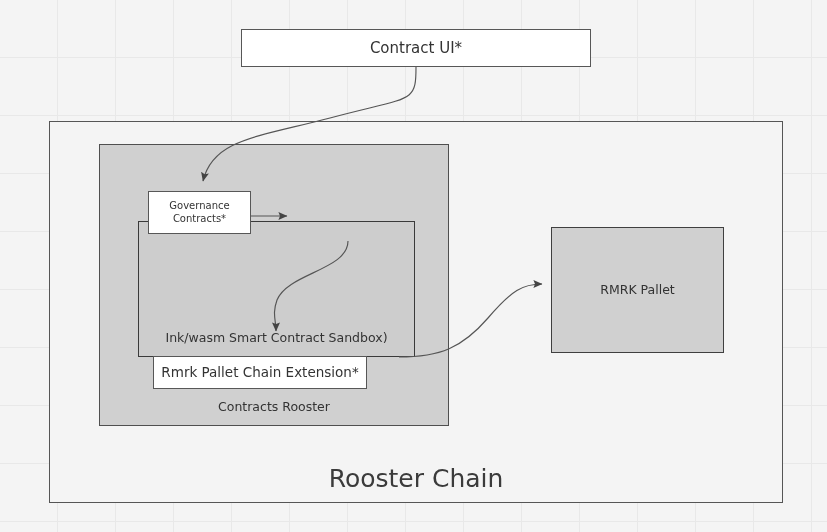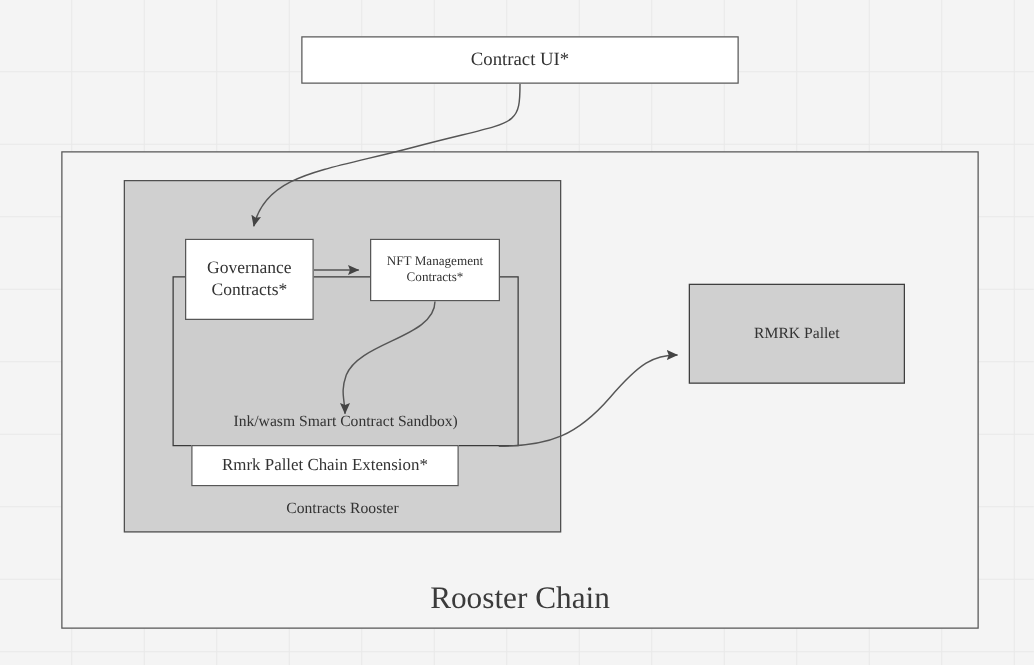--- a/index.html
+++ b/index.html
@@ -93,22 +93,22 @@
     left: 241px;
     top: 29px;
     width: 350px;
     height: 38px;
     font-size: 15px;
   }
   #governance-contracts {
     left: 148px;
     top: 191px;
     width: 103px;
-    height: 65px;
-    font-size: 14px;
+    height: 43px;
+    font-size: 10px;
   }
   #nft-management-contracts {
     left: 296px;
     top: 191px;
     width: 104px;
     height: 50px;
     font-size: 10.5px;
   }
   #rmrk-chain-extension {
     left: 153px;
@@ -116,26 +116,26 @@
     width: 214px;
     height: 33px;
     font-size: 13.5px;
     margin-top: 16px;
   }
   
   #rmrk-pallet {
     left: 551px;
     top: 227px;
     width: 173px;
-    height: 80px;
+    height: 126px;
     background: #d0d0d0;
     border: 1.4px solid #3f3f3f;
     font-size: 12.5px;
   }
-  .node-label { pointer-events: none; font-family: Liberation Serif, serif; }
+  .node-label { pointer-events: none; }
 </style>
 </head>
 <body>
 
 <div id="canvas">
 
   <div class="node" id="rooster-node">
     <span class="node-label">Rooster Chain</span>
   </div>
 
@@ -164,23 +164,20 @@
   </svg>
 
   <div class="node leaf" id="contract-ui">
     <span class="node-label">Contract UI*</span>
   </div>
 
   <div class="node leaf" id="governance-contracts">
     <span class="node-label">Governance Contracts*</span>
   </div>
 
-  <div class="node leaf" id="nft-management-contracts">
-    <span class="node-label">NFT Management Contracts*</span>
-  </div>
 
   <div class="node leaf" id="rmrk-chain-extension">
     <span class="node-label">Rmrk Pallet Chain Extension*</span>
   </div>
 
   <div class="node" id="rmrk-pallet">
     <span class="node-label">RMRK Pallet</span>
   </div>
 
 </div>

